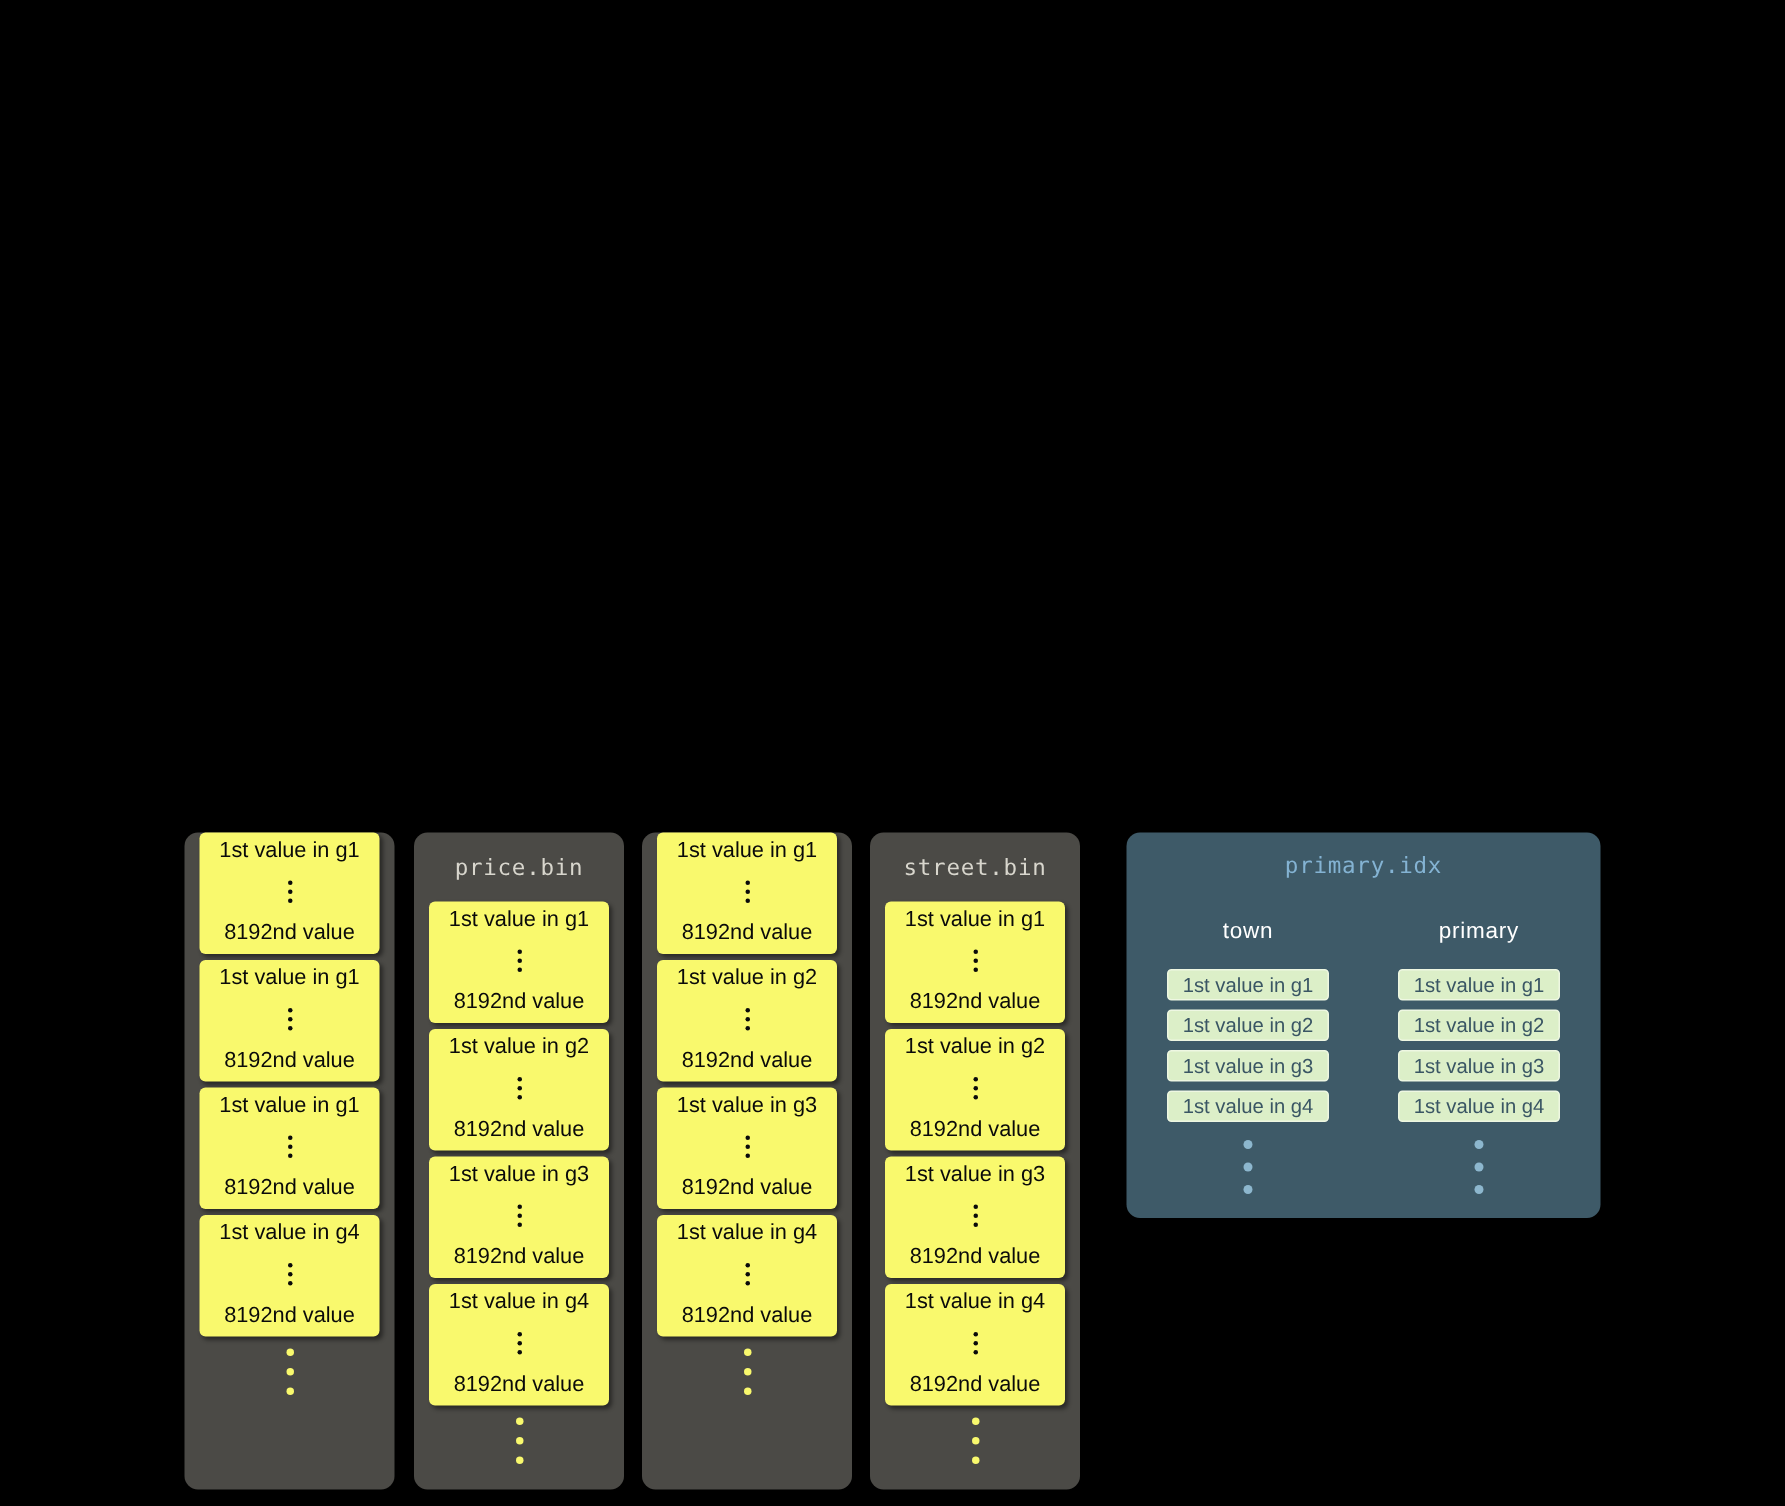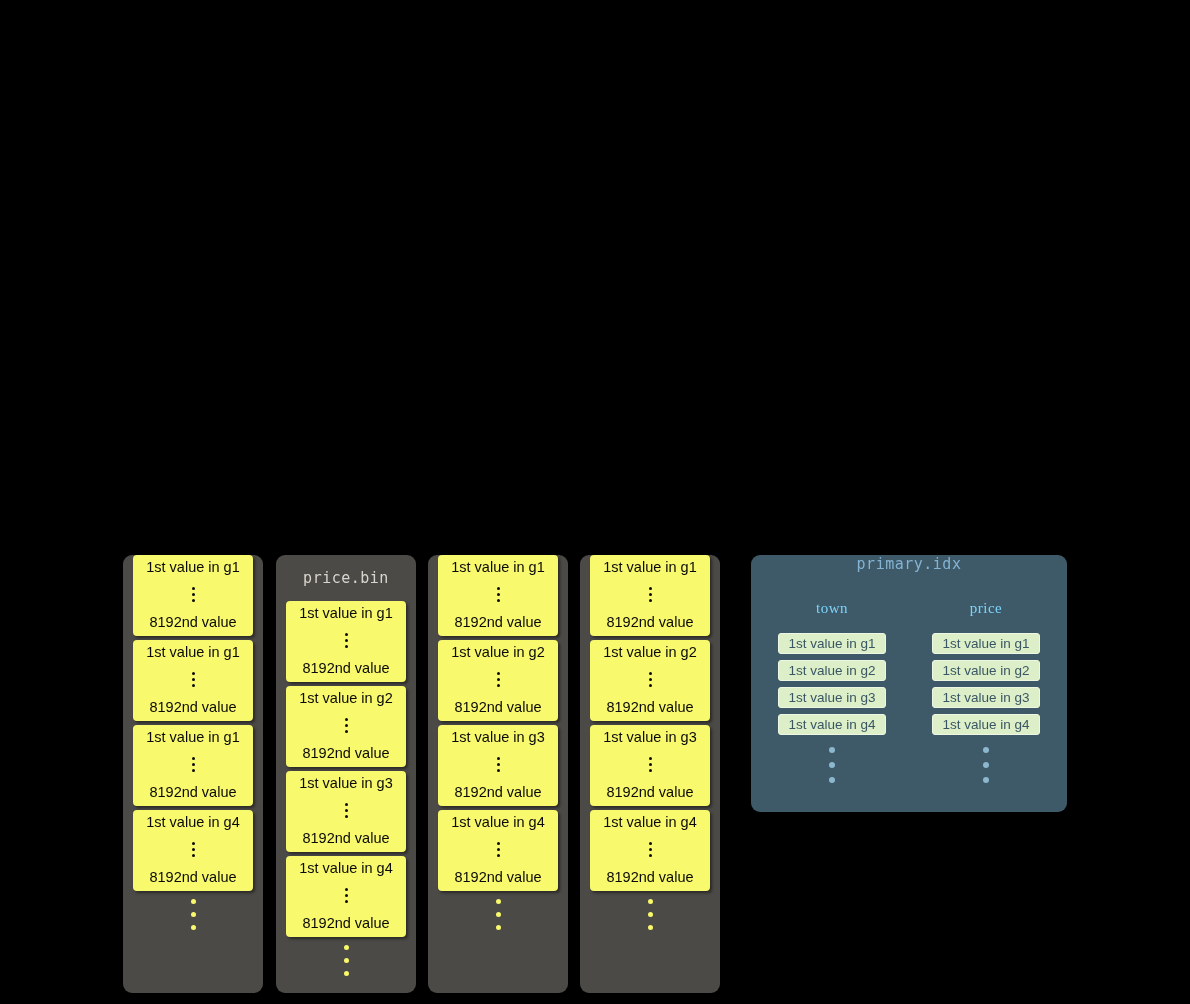--- a/index.html
+++ b/index.html
@@ -33,27 +33,27 @@
 
   .col-dots { margin-top:8px; display:flex; flex-direction:column; align-items:center; gap:8px; }
   .col-dots i { display:block; width:5px; height:5px; border-radius:50%; background:#f9f96d; }
 
   
   .idx-panel {
     position:absolute; left:751px; top:555px; width:316px; height:257px;
     background:#3e5a68; border-radius:9px;
   }
   .idx-title {
-    text-align:center; color:#84b3d3;
+    padding-top:13px; text-align:center; color:#84b3d3;
     font-family:"DejaVu Sans Mono", monospace; font-size:15px; letter-spacing:0.5px;
   }
   .idx-cols { display:flex; justify-content:space-between; padding:0 26px; margin-top:26px; }
   .idx-col { width:110px; display:flex; flex-direction:column; align-items:center; }
   .idx-header {
-    color:#7dd3fc; font-family:Liberation Serif, serif; font-size:15px;
+    color:#ffffff; font-family:Liberation Sans, sans-serif; font-size:15px;
     line-height:18px; margin-bottom:16px; letter-spacing:0.5px;
   }
   .idx-entry {
     width:108px; height:21px; margin-bottom:6px;
     background:#dcefc8; border:1px solid #eef7e2; border-radius:3px;
     color:#3a5664; font-size:13.5px;
     display:flex; align-items:center; justify-content:center;
     white-space:nowrap;
   }
   .idx-dots { margin-top:6px; display:flex; flex-direction:column; align-items:center; gap:9px; }
@@ -189,20 +189,21 @@
     <div>8192nd value</div>
   </div>
   <div class="col-dots">
       <i></i>
       <i></i>
       <i></i>
     </div>
 </div>
 
 <div class="bin-col c3">
+  <div class="bin-header">street.bin</div>
   <div class="granule">
     <div>1st value in g1</div>
     <div class="vdots">
         <i></i>
         <i></i>
         <i></i>
       </div>
     <div>8192nd value</div>
   </div>
   <div class="granule">
@@ -248,21 +249,21 @@
       <div class="idx-entry">1st value in g2</div>
       <div class="idx-entry">1st value in g3</div>
       <div class="idx-entry">1st value in g4</div>
       <div class="idx-dots">
           <i></i>
           <i></i>
           <i></i>
         </div>
     </div>
     <div class="idx-col">
-      <div class="idx-header">price</div>
+      <div class="idx-header">primary</div>
       <div class="idx-entry">1st value in g1</div>
       <div class="idx-entry">1st value in g2</div>
       <div class="idx-entry">1st value in g3</div>
       <div class="idx-entry">1st value in g4</div>
       <div class="idx-dots">
           <i></i>
           <i></i>
           <i></i>
         </div>
     </div>

